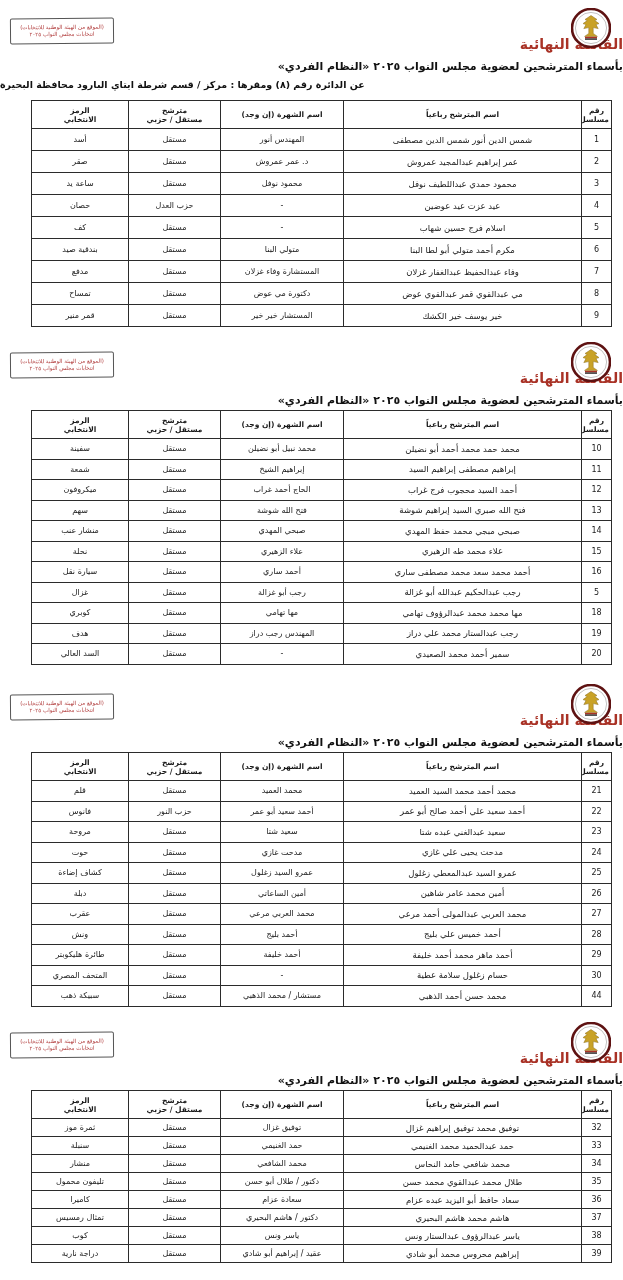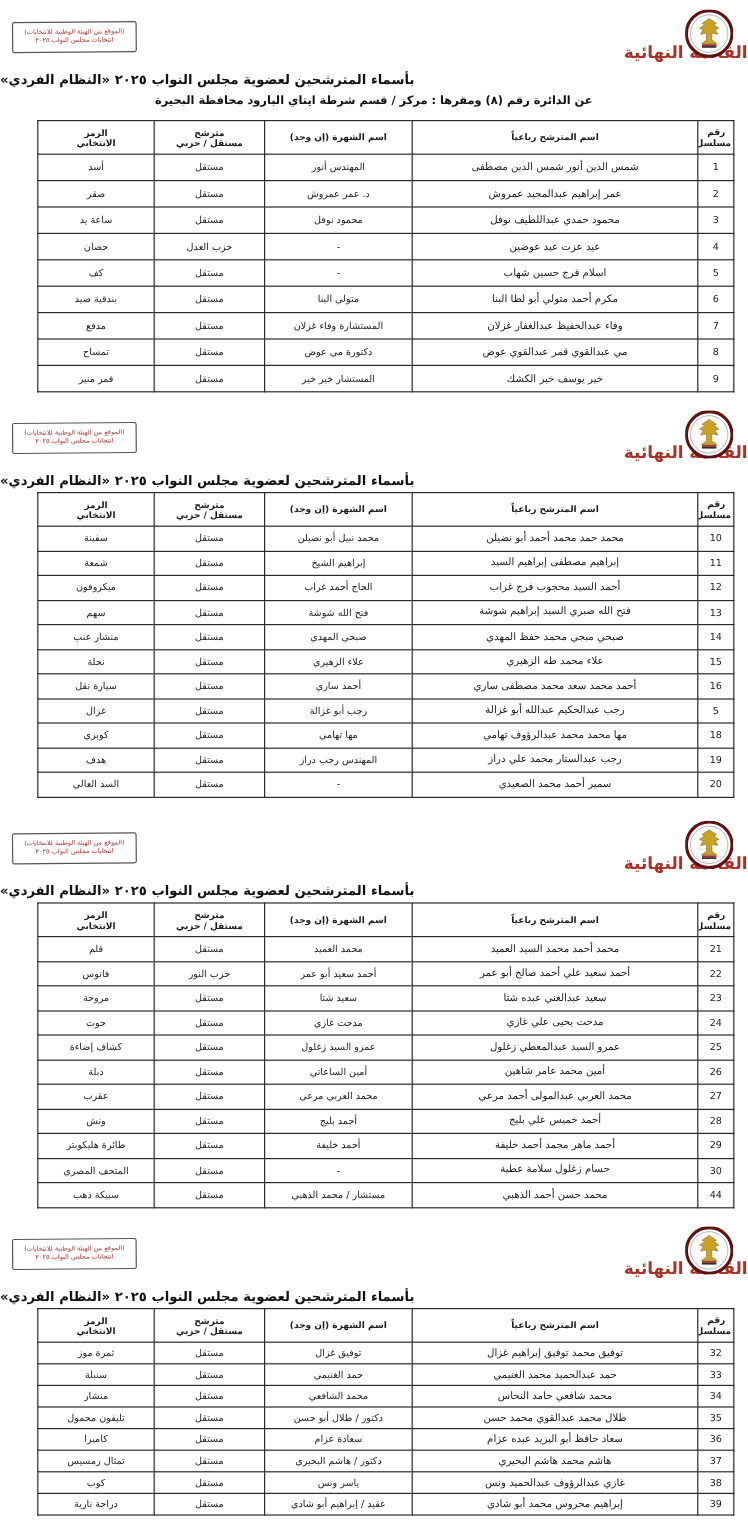--- a/index.html
+++ b/index.html
@@ -17,22 +17,22 @@
   .page-head.no-district{height:70px;}
   .logo{position:absolute;top:2px;right:12px;width:40px;height:40px;}
   .stamp{
     position:absolute;top:12px;left:10px;width:104px;height:26px;
     border:1px solid #555;border-radius:2px;background:#fff;
     display:flex;flex-direction:column;justify-content:center;align-items:center;
     transform:rotate(-0.5deg);padding:1px 2px;box-sizing:border-box;
   }
   .stamp div{font-size:5.5px;line-height:7px;color:#b03a3a;white-space:nowrap;overflow:hidden;max-width:100px;}
   .title{margin:0;padding-top:30px;font-size:14px;font-weight:bold;color:#a93226;}
-  .subtitle{margin:0;padding-top:8px;text-align:left;font-size:11px;font-weight:bold;color:#111;}
-  .district{margin:0;padding-top:6px;text-align:center;font-size:9.5px;font-weight:bold;color:#111;}
+  .subtitle{margin:0;padding-top:8px;text-align:right;font-size:11px;font-weight:bold;color:#111;}
+  .district{margin:0;padding-top:6px;text-align:left;font-size:9.5px;font-weight:bold;color:#111;}
   table{border-collapse:collapse;table-layout:fixed;width:580px;margin-right:11px;}
   th,td{border:1px solid #2b2b2b;text-align:center;vertical-align:middle;overflow:hidden;padding:0 2px;}
   th{font-size:7.5px;font-weight:bold;white-space:pre-line;line-height:9px;}
   td{font-size:8px;}
   td.name-cell{font-size:8.5px;}
   thead tr{height:28px;}
   .page.s0 tbody tr{height:22px;}
   .page.s1 tbody tr{height:20.5px;}
   .page.s2 tbody tr{height:20.5px;}
   .page.s3 tbody tr{height:18px;}
@@ -467,21 +467,21 @@
           </tr>
           <tr>
             <td class="serial-cell">37</td>
             <td class="name-cell">هاشم محمد هاشم البحيري</td>
             <td class="famous-name-cell">دكتور / هاشم البحيري</td>
             <td class="status-cell">مستقل</td>
             <td class="symbol-cell">تمثال رمسيس</td>
           </tr>
           <tr>
             <td class="serial-cell">38</td>
-            <td class="name-cell">غازي عبدالرؤوف عبدالحميد ونس</td>
+            <td class="name-cell">ياسر عبدالرؤوف عبدالستار ونس</td>
             <td class="famous-name-cell">ياسر ونس</td>
             <td class="status-cell">مستقل</td>
             <td class="symbol-cell">كوب</td>
           </tr>
           <tr>
             <td class="serial-cell">39</td>
             <td class="name-cell">إبراهيم محروس محمد أبو شادي</td>
             <td class="famous-name-cell">عقيد / إبراهيم أبو شادي</td>
             <td class="status-cell">مستقل</td>
             <td class="symbol-cell">دراجة نارية</td>

